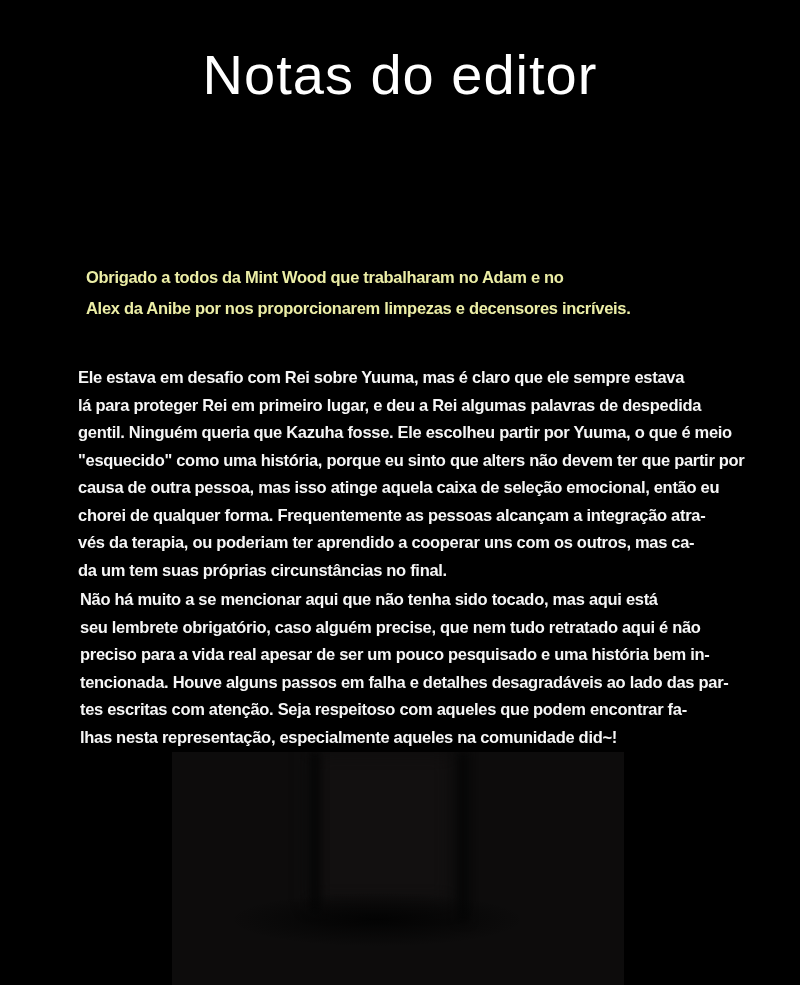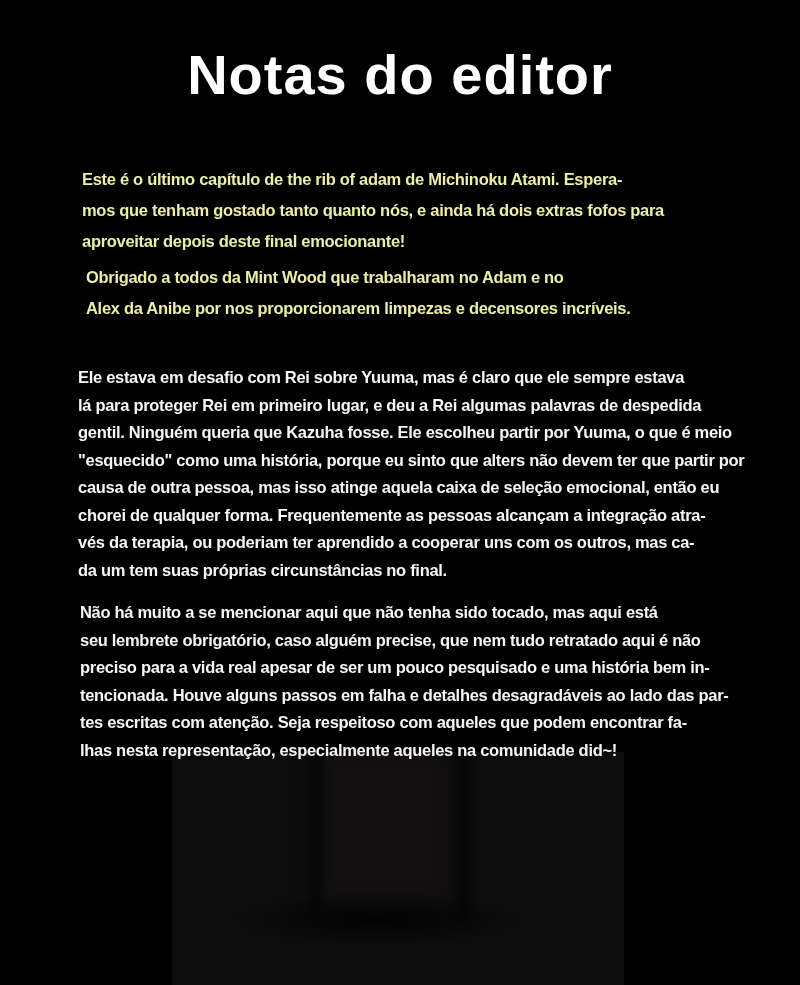--- a/index.html
+++ b/index.html
@@ -52,38 +52,38 @@
     width: 300px; height: 55px;
     background: radial-gradient(ellipse at center, #030303 0%, rgba(13,12,12,0) 70%);
   }
   .title {
     position: absolute;
     left: 0; top: 42px;
     width: 100%;
     margin: 0;
     text-align: center;
     font-size: 56px;
-    font-weight: bold;
+    font-weight: normal;
     letter-spacing: 1px;
     color: var(--title-color, #ffffff);
   }
   .para {
     position: absolute;
     margin: 0;
     white-space: pre;
     font-weight: 700;
     font-size: 16.5px;
     letter-spacing: -0.3px;
   }
   .para.yellow { color: var(--note-yellow, #eceea6); line-height: 31px; }
   .para.white  { color: var(--body-white, #f6f6f6); line-height: 27.5px; }
   .p1 { left: 82px; top: 164px; }
   .p2 { left: 86px; top: 262px; }
   .p3 { left: 78px; top: 364px; }
-  .p4 { left: 80px; top: 599px; }
+  .p4 { left: 80px; top: 586px; }
   .warning {
     position: absolute;
     left: 0; top: 817px;
     width: 100%;
     text-align: center;
     white-space: pre;
     font-weight: bold;
     font-size: 20px;
     line-height: 36px;
     letter-spacing: -0.2px;
@@ -97,23 +97,20 @@
 
   <div class="bg-photo">
     <div class="patch"></div>
     <div class="strip-a"></div>
     <div class="strip-b"></div>
     <div class="shadow-ellipse"></div>
   </div>
 
   <h1 class="title">Notas do editor</h1>
 
-  <div class="para yellow p1">Este é o último capítulo de the rib of adam de Michinoku Atami. Espera-
-mos que tenham gostado tanto quanto nós, e ainda há dois extras fofos para
-aproveitar depois deste final emocionante!</div>
 
   <div class="para yellow p2">Obrigado a todos da Mint Wood que trabalharam no Adam e no
 Alex da Anibe por nos proporcionarem limpezas e decensores incríveis.</div>
 
   <div class="para white p3">Ele estava em desafio com Rei sobre Yuuma, mas é claro que ele sempre estava
 lá para proteger Rei em primeiro lugar, e deu a Rei algumas palavras de despedida
 gentil. Ninguém queria que Kazuha fosse. Ele escolheu partir por Yuuma, o que é meio
 "esquecido" como uma história, porque eu sinto que alters não devem ter que partir por
 causa de outra pessoa, mas isso atinge aquela caixa de seleção emocional, então eu
 chorei de qualquer forma. Frequentemente as pessoas alcançam a integração atra-

